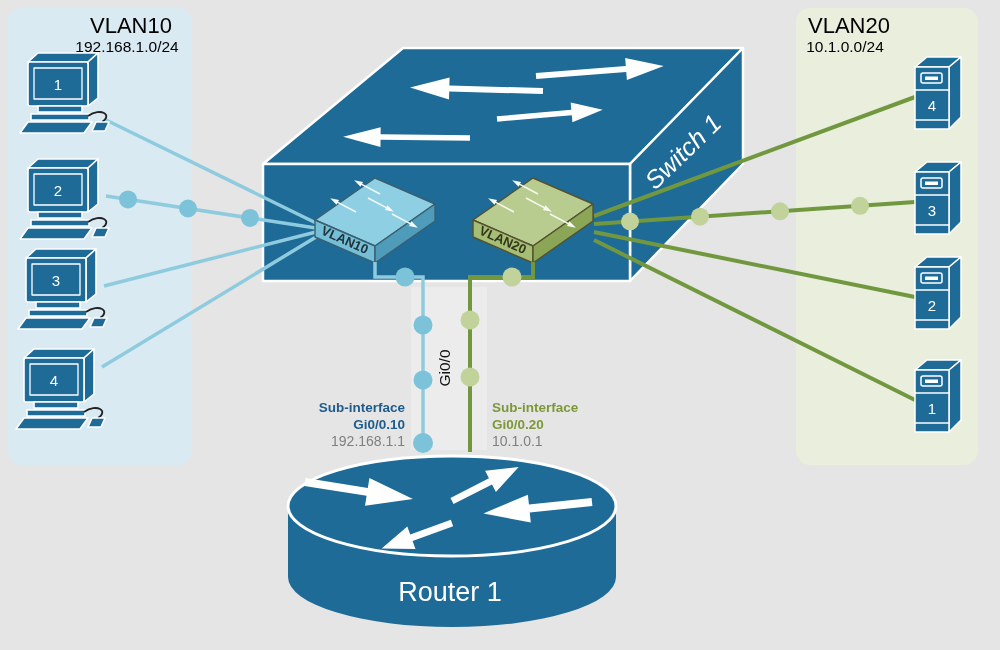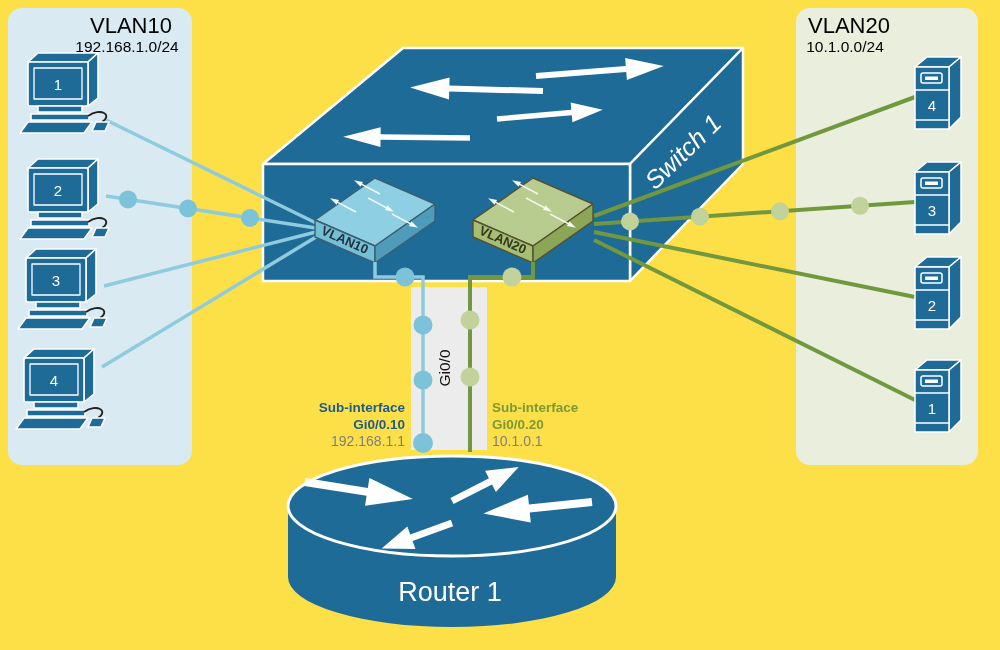--- a/index.html
+++ b/index.html
@@ -1,16 +1,16 @@
 <!DOCTYPE html>
 <html><head>
 <meta charset="utf-8">
 <style>
   html,body { margin:0; padding:0; background:#ffffff; }
-  .canvas { position:relative; width:1000px; height:650px; background:#fde047; overflow:hidden;
+  .canvas { position:relative; width:1000px; height:650px; background:#e5e5e5; overflow:hidden;
             font-family:"Liberation Sans", sans-serif; }
   svg text { font-family:"Liberation Sans", sans-serif; }
   .zone-title   { font-size:22px; fill:#000; text-anchor:middle; }
   .zone-subnet  { font-size:15.5px; fill:#000; text-anchor:middle; }
   .mini-label   { font-size:13px; font-weight:700; text-anchor:middle; }
   .switch-label { font-size:25px; font-style:italic; fill:#fff; text-anchor:middle; }
   .router-label { font-size:27px; fill:#fff; text-anchor:middle; }
   .trunk-label  { font-size:15.5px; fill:#111; text-anchor:middle; }
   .sub-bold     { font-size:13.5px; font-weight:700; }
   .sub-ip       { font-size:14px; }

